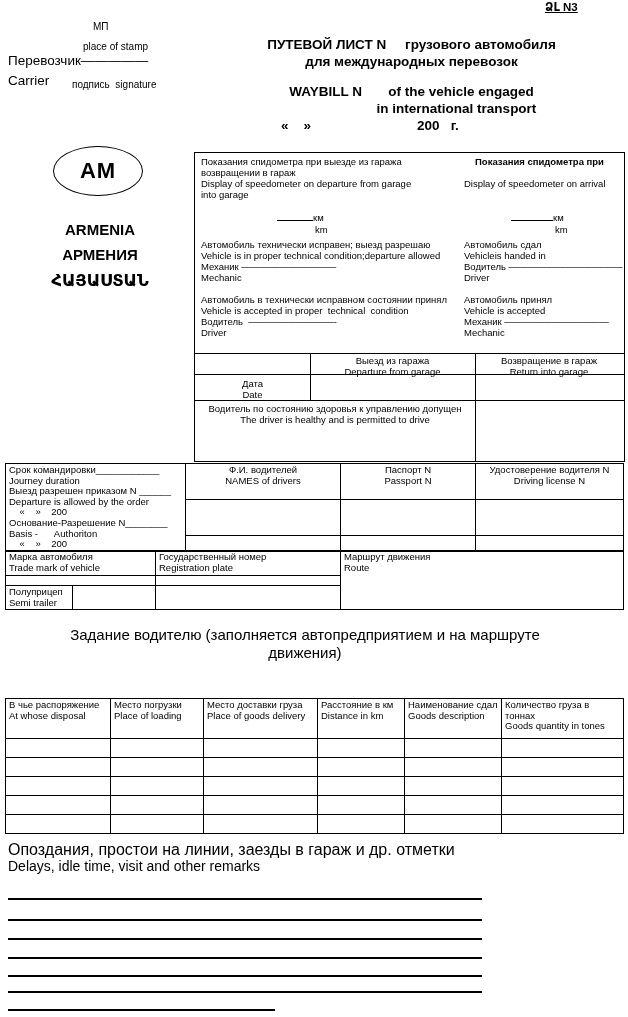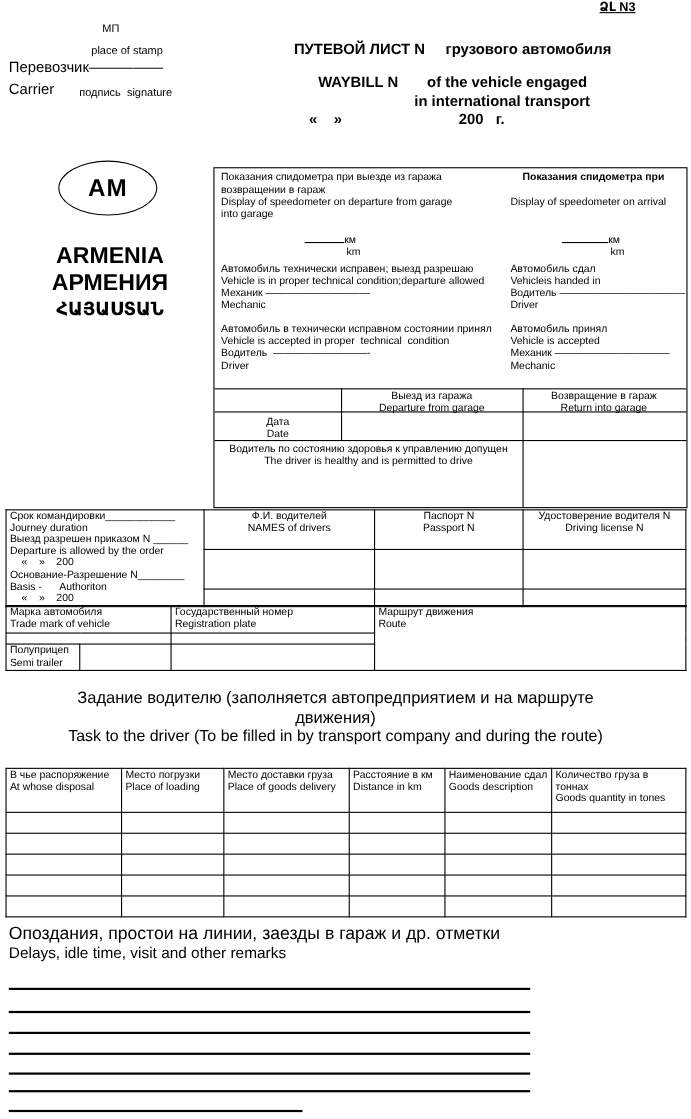--- a/index.html
+++ b/index.html
@@ -14,21 +14,21 @@
   .sm { font-size:10px; }
   .b { font-weight:bold; }
   .hl { position:absolute; border-top:1px solid #000; height:0; }
   .vl { position:absolute; border-left:1px solid #000; width:0; }
   .box { position:absolute; border:1px solid #000; }
   .blank { display:inline-block; width:36px; height:9px; border-bottom:1px solid #000; }
   .title-block { position:absolute; left:195px; top:36px; width:433px; text-align:center;
                  font-weight:bold; font-size:13.5px; line-height:17px; }
   .oval { position:absolute; left:53px; top:146px; width:90px; height:50px;
           border:1px solid #000; border-radius:50%; display:flex; align-items:center; justify-content:center; }
-  .country-line { position:absolute; left:20px; width:160px; text-align:center; font-weight:bold; font-size:21px; }
+  .country-line { position:absolute; left:20px; width:160px; text-align:center; font-weight:bold; font-size:15px; }
   table { border-collapse:collapse; table-layout:fixed; position:absolute; }
   td { border:1px solid #000; padding:1px 3px; vertical-align:top;
        font-size:9.5px; line-height:10.6px; overflow:hidden;margin-left:19px; }
   td .cellline { font-size:9.5px; line-height:10.6px; }
   .ctr td.hdr, td.ctr { text-align:center; }
   .heading { position:absolute; left:0; width:610px; text-align:center; font-size:15px; }
   .remline { position:absolute; left:8px; width:474px; border-top:2px solid #000; height:0; }
 </style>
 </head>
 <body>
@@ -38,20 +38,21 @@
   <div class="t b" style="left:545px; top:2px; font-size:11.5px; text-decoration:underline;">ՁԼ N3</div>
 
   <div class="t sm" style="left:93px; top:21px;">МП</div>
   <div class="t sm" style="left:83px; top:41px;">place of stamp</div>
   <div class="t" style="left:8px; top:55px; font-size:13.5px;">Перевозчик—————</div>
   <div class="t" style="left:8px; top:75px; font-size:13.5px;">Carrier</div>
   <div class="t sm" style="left:72px; top:79px;">подпись&nbsp;&nbsp;signature</div>
 
   <div class="title-block">
     <div>ПУТЕВОЙ ЛИСТ N&nbsp;&nbsp;&nbsp;&nbsp;&nbsp;грузового автомобиля</div>
+    <div>для международных перевозок</div>
     <div style="height:13px;"></div>
     <div>WAYBILL N&nbsp;&nbsp;&nbsp;&nbsp;&nbsp;&nbsp;&nbsp;of the vehicle engaged</div>
     <div style="padding-left:90px;">in international transport</div>
     <div style="position:relative; height:17px;">
       <span style="position:absolute; left:86px;">«&nbsp;&nbsp;&nbsp;&nbsp;»</span>
       <span style="position:absolute; left:222px;">200&nbsp;&nbsp;&nbsp;г.</span>
     </div>
   </div>
 
   <div class="oval">
@@ -185,21 +186,20 @@
         <div class="cellline">Semi trailer</div>
       </td>
       <td></td>
       <td></td>
     </tr>
   </tbody>
     </table>
 
   <div class="heading" style="top:626px;">Задание водителю (заполняется автопредприятием и на маршруте</div>
   <div class="heading" style="top:644px;">движения)</div>
-  <div class="heading" style="top:662px; font-size:14.5px;">Task to the driver (To be filled in by transport company and during the route)</div>
 
   <table style="left:5px; top:698px; width:618px;">
     <colgroup>
         <col style="width:105px">
         <col style="width:93px">
         <col style="width:114px">
         <col style="width:87px">
         <col style="width:97px">
         <col style="width:122px">
       </colgroup>

